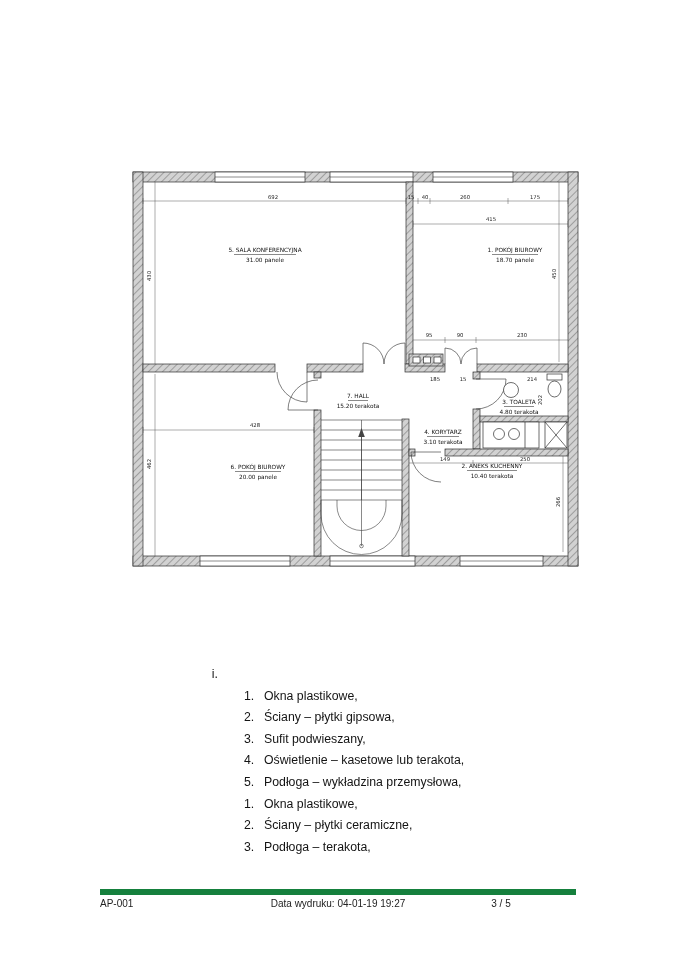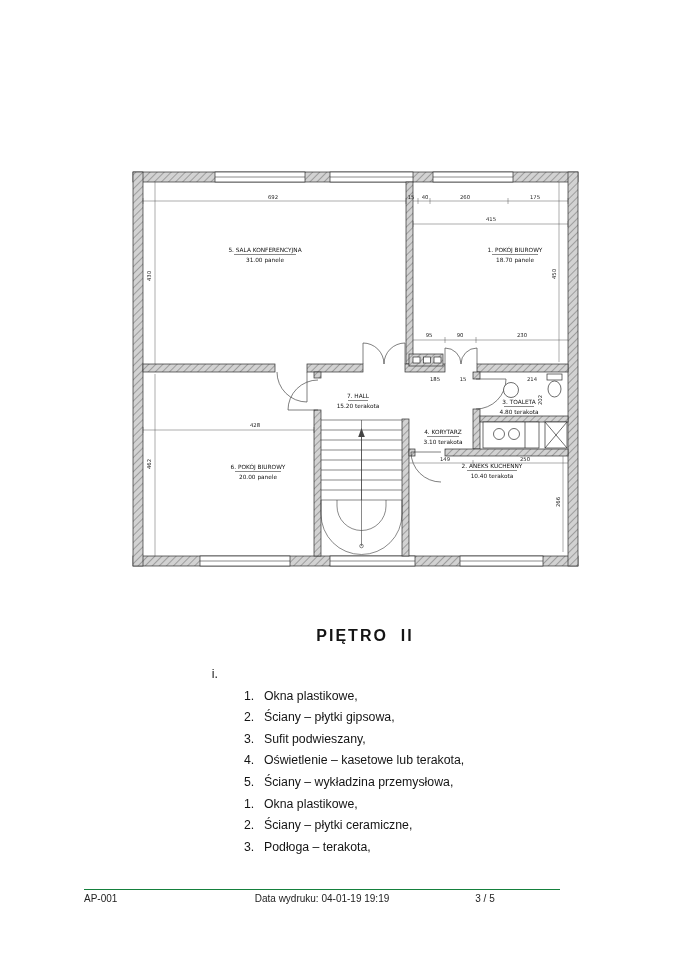--- a/index.html
+++ b/index.html
@@ -18,21 +18,21 @@
   .dim{font-size:5.3px;fill:#1d1d1d;}
   .room-name,.room-area{font-size:5.8px;fill:#141414;}
   .label-line{stroke:#141414;stroke-width:0.5;}
   .title{position:absolute;left:55px;top:627px;width:620px;text-align:center;
          font-size:16px;font-weight:bold;letter-spacing:2px;white-space:pre;}
   .list{position:absolute;left:202px;top:664px;font-size:12.3px;line-height:21.6px;}
   .sec-head{display:flex;}
   .roman{width:16px;text-align:right;margin-right:6px;}
   .item{display:flex;padding-left:42px;}
   .num{width:20px;}
-  .footer{position:absolute;left:84px;top:889px;width:476px;border-top:1px solid #15803d;
+  .footer{position:absolute;left:100px;top:889px;width:476px;border-top:6px solid #15803d;
           padding-top:3px;font-size:10px;color:#222;display:flex;}
   .f-left{width:150px;}
   .f-center{flex:1;text-align:center;}
   .f-right{width:150px;text-align:center;}
 </style>
 </head>
 <body>
 
 <div class="page">
 
@@ -225,21 +225,20 @@
         </g>
         <g>
           <text class="room-name" x="377" y="304" text-anchor="middle">2. ANEKS KUCHENNY</text>
           <line class="label-line" x1="352" y1="306.5" x2="402" y2="306.5"></line>
           <text class="room-area" x="377" y="313.5" text-anchor="middle">10.40 terakota</text>
         </g>
       </g>
     </svg>
   </div>
 
-  <div class="title">PIĘTRO  II</div>
 
   <div class="list">
     <div class="sec">
       <div class="sec-head">
         <span class="roman">i.</span>
       </div>
       <div class="item">
         <span class="num">1.</span>
         <span>Okna plastikowe,</span>
       </div>
@@ -250,38 +249,38 @@
       <div class="item">
         <span class="num">3.</span>
         <span>Sufit podwieszany,</span>
       </div>
       <div class="item">
         <span class="num">4.</span>
         <span>Oświetlenie – kasetowe lub terakota,</span>
       </div>
       <div class="item">
         <span class="num">5.</span>
-        <span>Ściany – wykładzina przemysłowa,</span>
+        <span>Podłoga – wykładzina przemysłowa,</span>
       </div>
     </div>
     <div class="sec">
       <div class="item">
         <span class="num">1.</span>
         <span>Okna plastikowe,</span>
       </div>
       <div class="item">
         <span class="num">2.</span>
         <span>Ściany – płytki ceramiczne,</span>
       </div>
       <div class="item">
         <span class="num">3.</span>
         <span>Podłoga – terakota,</span>
       </div>
     </div>
   </div>
 
   <div class="footer">
     <span class="f-left">AP-001</span>
-    <span class="f-center">Data wydruku: 04-01-19 19:19</span>
+    <span class="f-center">Data wydruku: 04-01-19 19:27</span>
     <span class="f-right">3 / 5</span>
   </div>
 
 </div>
 
 </body></html>

